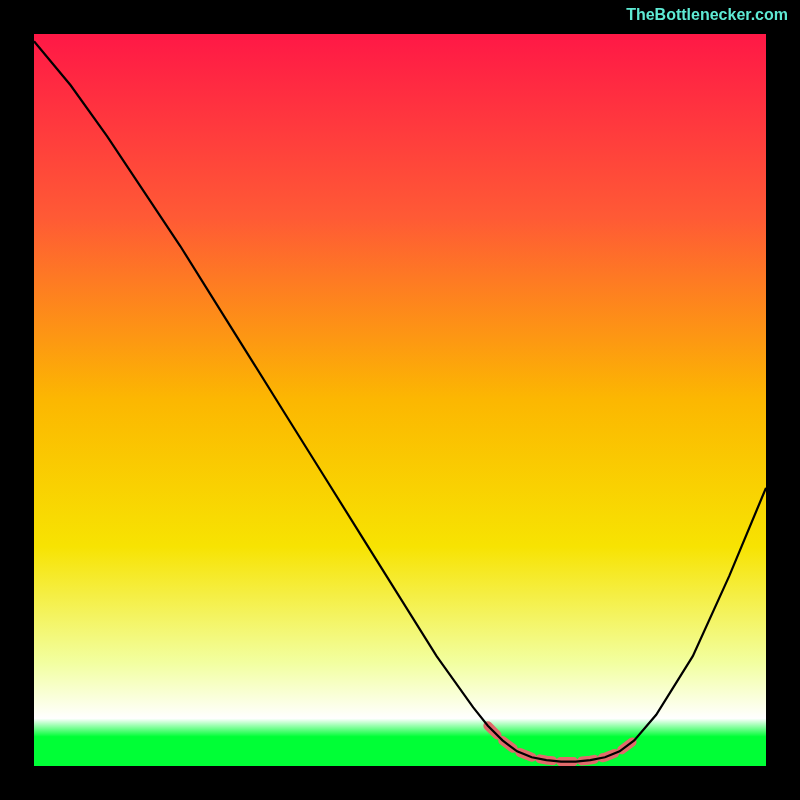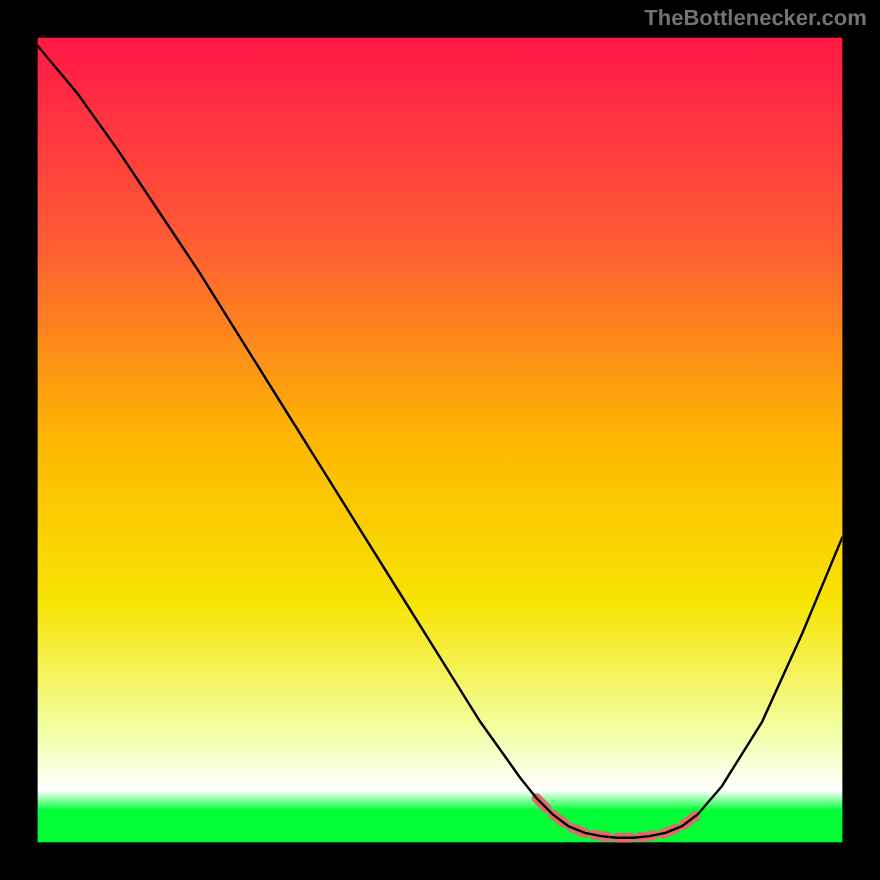--- a/index.html
+++ b/index.html
@@ -8,22 +8,22 @@
     height: 800px;
     background: #000;
     position: relative;
     font-family: Arial, sans-serif;
     overflow: hidden;
   }
   .watermark {
     position: absolute;
     top: 6px;
     right: 12px;
-    color: #737373;
-    font-size: 20px;
+    color: #5eead4;
+    font-size: 16px;
     font-weight: bold;
     z-index: 10;
   }
   .plot-area {
     position: absolute;
     left: 34px;
     top: 34px;
     width: 732px;
     height: 732px;
   }

